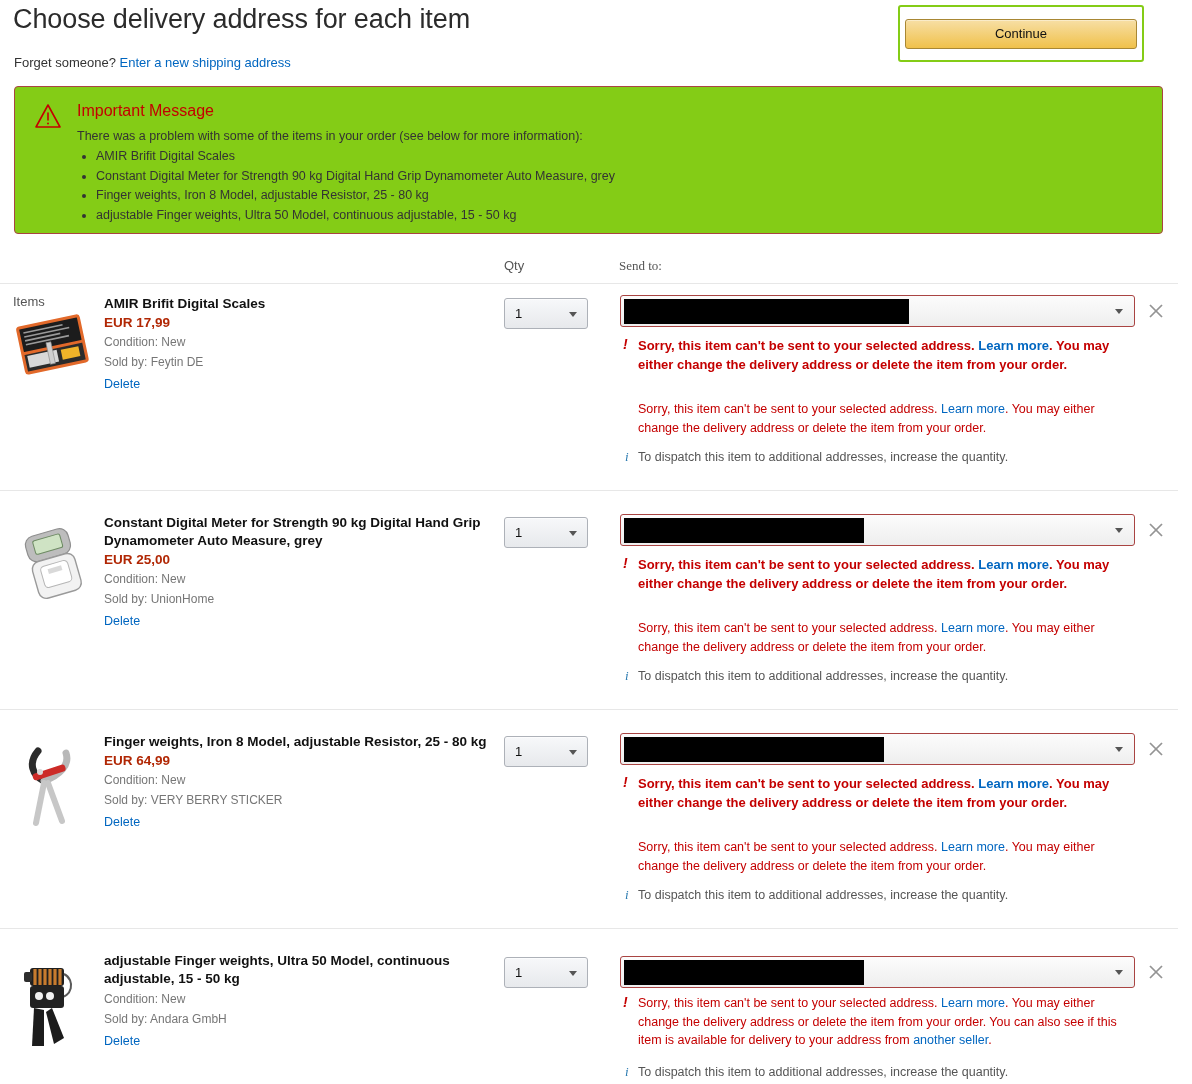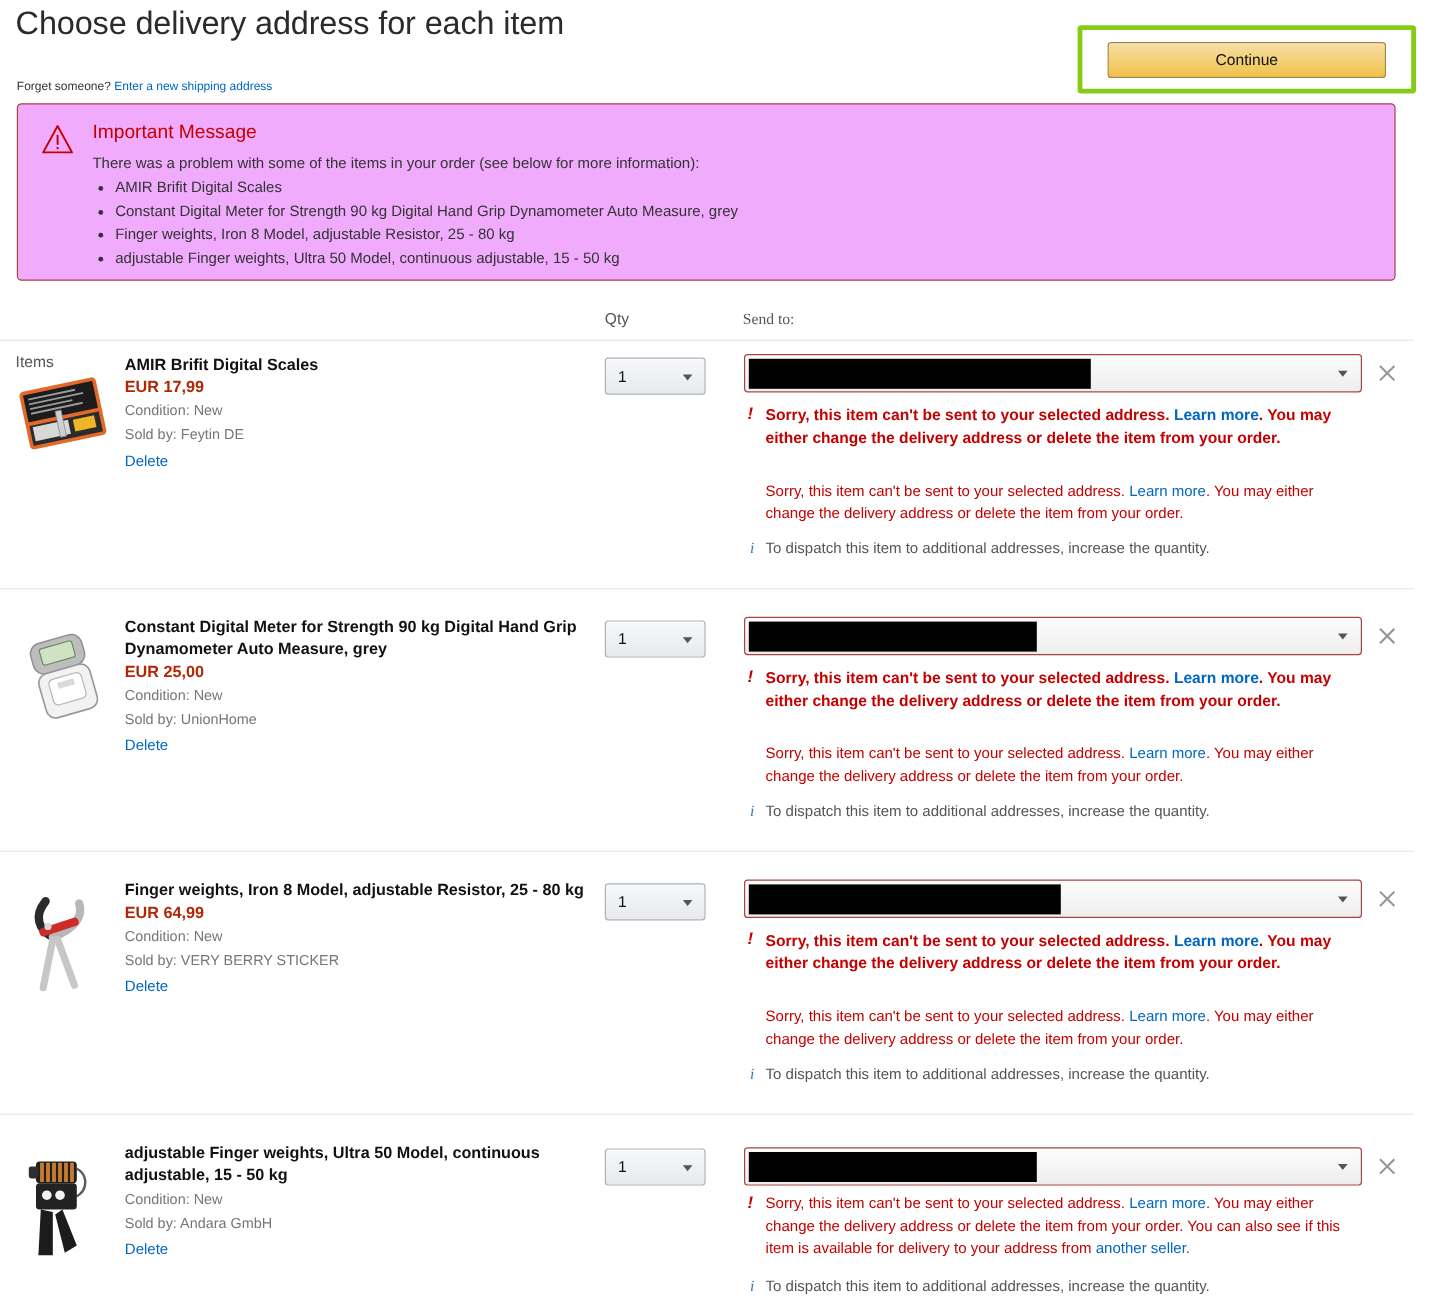--- a/index.html
+++ b/index.html
@@ -13,50 +13,50 @@
   }
   .page { position: relative; width: 1192px; height: 1084px; overflow: hidden; }
 
   
   .page-title {
     position: absolute; left: 13px; top: 4px;
     font-size: 27px; font-weight: 400; color: #2b2b2b;
     letter-spacing: -0.1px;
   }
   .forget-line {
-    position: absolute; left: 14px; top: 67px;
-    font-size: 10px; color: #333333;
+    position: absolute; left: 14px; top: 55px;
+    font-size: 13px; color: #333333;
   }
   .forget-label { color: #333; }
   .link { color: #0066c0; text-decoration: none; cursor: pointer; }
 
   
   .continue-box {
     position: absolute; left: 898px; top: 5px;
-    width: 282px; height: 57px;
-    border: 4px solid #84cc16; background: #ffffff;
+    width: 246px; height: 57px;
+    border: 2px solid #84cc16; background: #ffffff;
     border-radius: 3px;
-    display: flex; align-items: center; justify-content: center; margin-top: 16px;
+    display: flex; align-items: center; justify-content: center;
   }
   .continue-btn {
     width: 232px; height: 30px;
     border: 1px solid #a88734;
     border-radius: 3px;
     background: linear-gradient(to bottom, #f7dfa5 0%, #f0c14b 100%);
     font-family: "Liberation Sans", sans-serif;
     font-size: 13px; color: #111111; cursor: pointer;
     box-shadow: 0 1px 0 rgba(255,255,255,.4) inset;
   }
 
   
   .important-box {
     position: absolute; left: 14px; top: 86px;
     width: 1149px; height: 148px;
     border: 1px solid #a94442; border-radius: 4px;
-    background: #f0abfc;
+    background: #84cc16;
   }
   .imp-icon {
     position: absolute; left: 19px; top: 16px;
     width: 28px; height: 26px;
   }
   .imp-title {
     position: absolute; left: 62px; top: 15px;
     font-size: 16px; color: #c40000; font-weight: 400;
   }
   .imp-sub {

